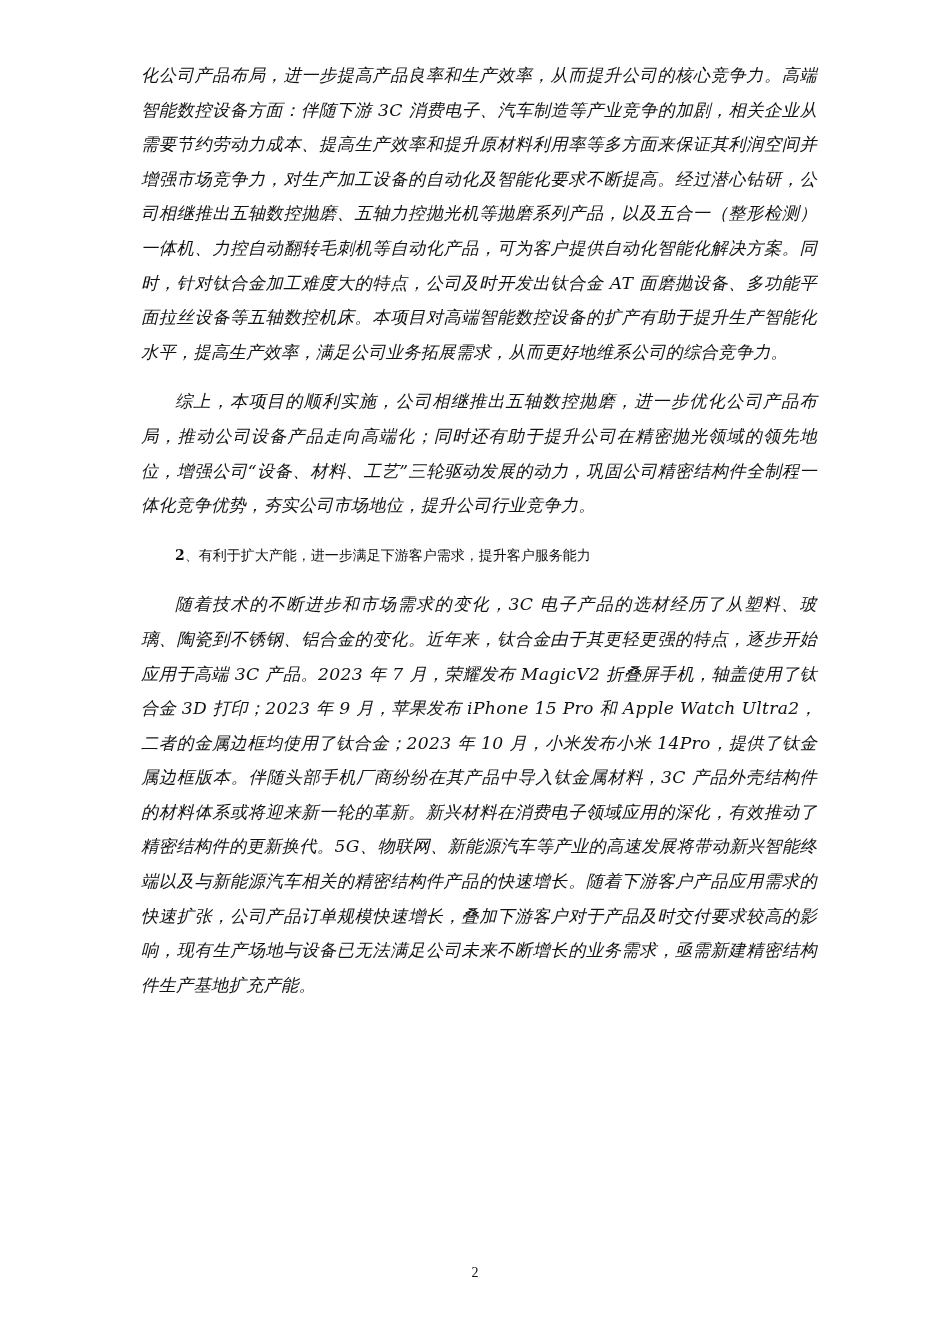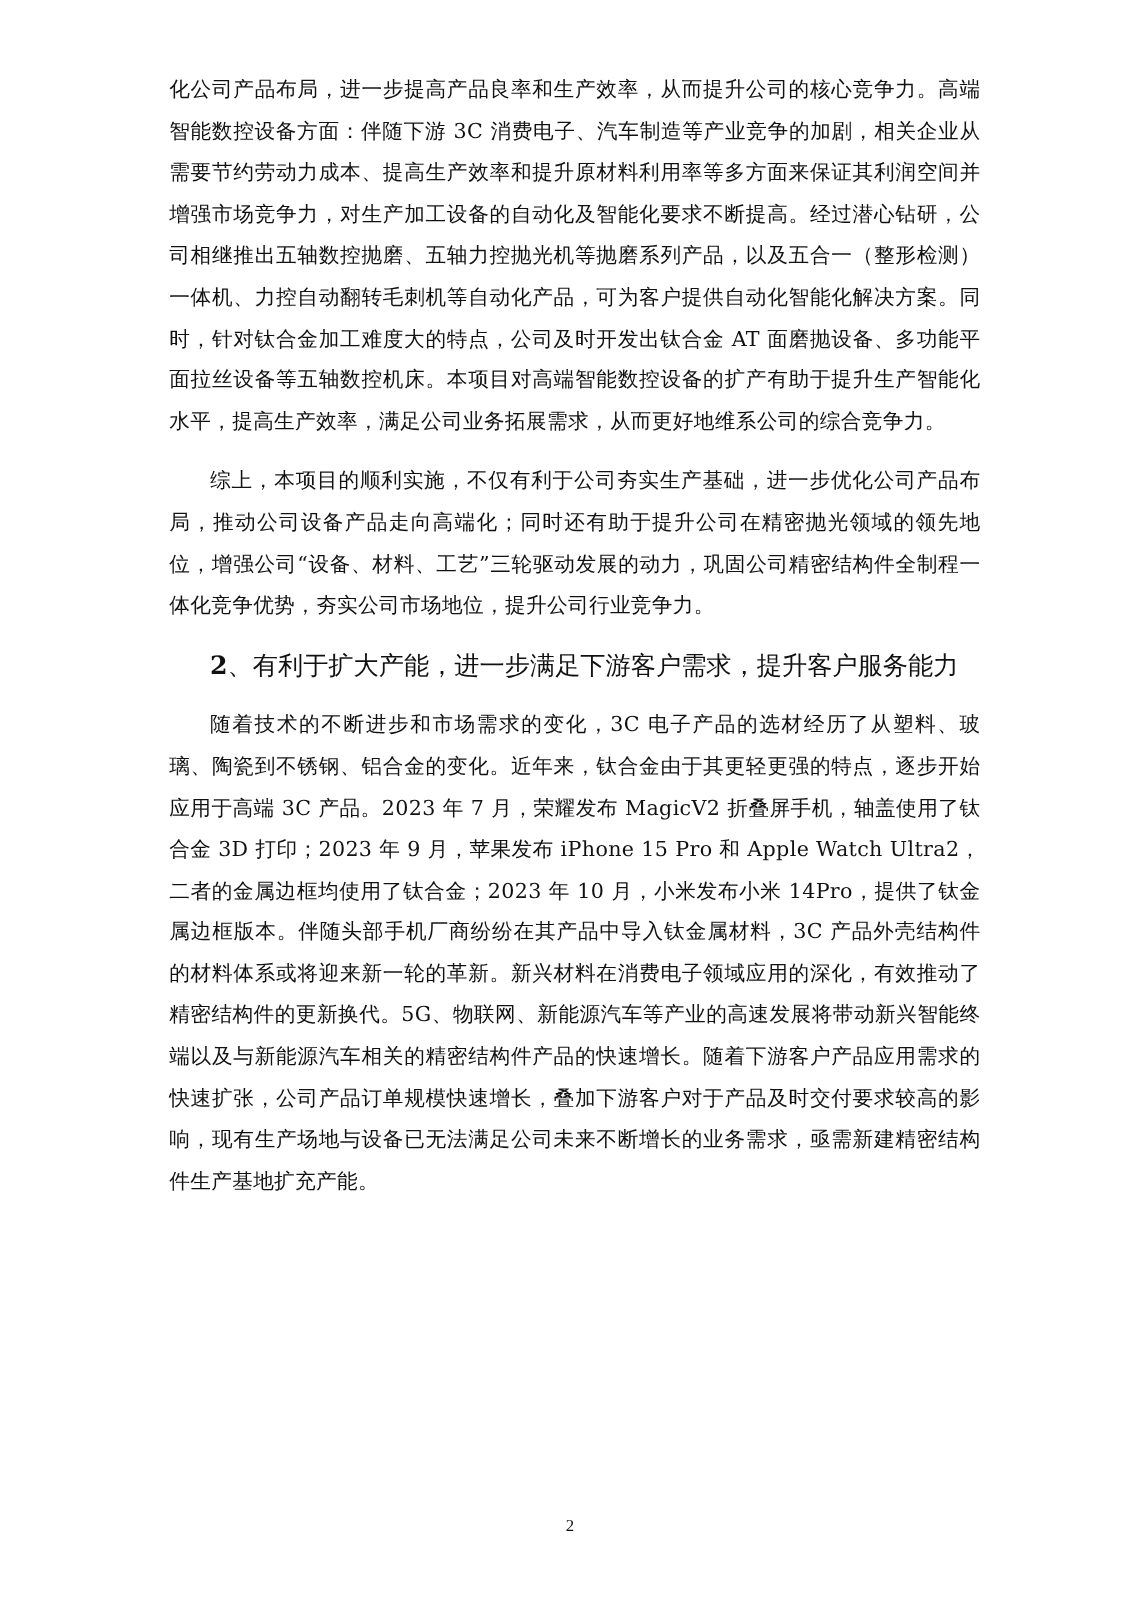--- a/index.html
+++ b/index.html
@@ -1,29 +1,29 @@
 <!DOCTYPE html>
 <html><head>
 <meta charset="utf-8">
 <style>
   html, body { margin: 0; padding: 0; background: #ffffff; }
   body { width: 950px; height: 1344px; position: relative; overflow: hidden;
          font-family: "DejaVu Serif", "Liberation Serif", serif; color: #111; }
   .page { position: absolute; left: 141px; top: 58px; width: 676px; }
-  .p { font-size: 17.2px; line-height: 34.6px; text-align: justify; margin: 0 0 15px 0; letter-spacing: 0.3px; }
+  .p { font-size: 17.2px; line-height: 34.6px; text-align: justify; margin: 0 0 15px 0; letter-spacing: 0.3px; font-style: italic; }
   .p.indent { text-indent: 34px; }
   .p.noindent { text-indent: 0; }
-  .heading { font-size: 21px; line-height: 34.6px; margin: 0 0 15px 0; text-indent: 34px; }
+  .heading { font-size: 14px; line-height: 34.6px; margin: 0 0 15px 0; text-indent: 34px; }
   .heading .num { font-weight: bold; }
   .page-number { position: absolute; left: 0; width: 950px; top: 1265px; text-align: center;
                  font-size: 14px; font-family: "Liberation Serif", serif; }
 </style>
 </head>
 <body>
 
 <div class="page">
   <p class="p noindent">化公司产品布局，进一步提高产品良率和生产效率，从而提升公司的核心竞争力。高端智能数控设备方面：伴随下游 3C 消费电子、汽车制造等产业竞争的加剧，相关企业从需要节约劳动力成本、提高生产效率和提升原材料利用率等多方面来保证其利润空间并增强市场竞争力，对生产加工设备的自动化及智能化要求不断提高。经过潜心钻研，公司相继推出五轴数控抛磨、五轴力控抛光机等抛磨系列产品，以及五合一（整形检测）一体机、力控自动翻转毛刺机等自动化产品，可为客户提供自动化智能化解决方案。同时，针对钛合金加工难度大的特点，公司及时开发出钛合金 AT 面磨抛设备、多功能平面拉丝设备等五轴数控机床。本项目对高端智能数控设备的扩产有助于提升生产智能化水平，提高生产效率，满足公司业务拓展需求，从而更好地维系公司的综合竞争力。</p>
-  <p class="p indent">综上，本项目的顺利实施，不仅有利于公司夯实生产基础，进一步优化公司产品布局，推动公司设备产品走向高端化；同时还有助于提升公司在精密抛光领域的领先地位，增强公司“设备、材料、工艺”三轮驱动发展的动力，巩固公司精密结构件全制程一体化竞争优势，夯实公司市场地位，提升公司行业竞争力。</p>
+  <p class="p indent">综上，本项目的顺利实施，公司相继推出五轴数控抛磨，进一步优化公司产品布局，推动公司设备产品走向高端化；同时还有助于提升公司在精密抛光领域的领先地位，增强公司“设备、材料、工艺”三轮驱动发展的动力，巩固公司精密结构件全制程一体化竞争优势，夯实公司市场地位，提升公司行业竞争力。</p>
   <p class="heading"><span class="num">2</span><span>、有利于扩大产能，进一步满足下游客户需求，提升客户服务能力</span></p>
   <p class="p indent">随着技术的不断进步和市场需求的变化，3C 电子产品的选材经历了从塑料、玻璃、陶瓷到不锈钢、铝合金的变化。近年来，钛合金由于其更轻更强的特点，逐步开始应用于高端 3C 产品。2023 年 7 月，荣耀发布 MagicV2 折叠屏手机，轴盖使用了钛合金 3D 打印；2023 年 9 月，苹果发布 iPhone 15 Pro 和 Apple Watch Ultra2，二者的金属边框均使用了钛合金；2023 年 10 月，小米发布小米 14Pro，提供了钛金属边框版本。伴随头部手机厂商纷纷在其产品中导入钛金属材料，3C 产品外壳结构件的材料体系或将迎来新一轮的革新。新兴材料在消费电子领域应用的深化，有效推动了精密结构件的更新换代。5G、物联网、新能源汽车等产业的高速发展将带动新兴智能终端以及与新能源汽车相关的精密结构件产品的快速增长。随着下游客户产品应用需求的快速扩张，公司产品订单规模快速增长，叠加下游客户对于产品及时交付要求较高的影响，现有生产场地与设备已无法满足公司未来不断增长的业务需求，亟需新建精密结构件生产基地扩充产能。</p>
 </div>
 
 <div class="page-number">2</div>
 
 </body></html>

